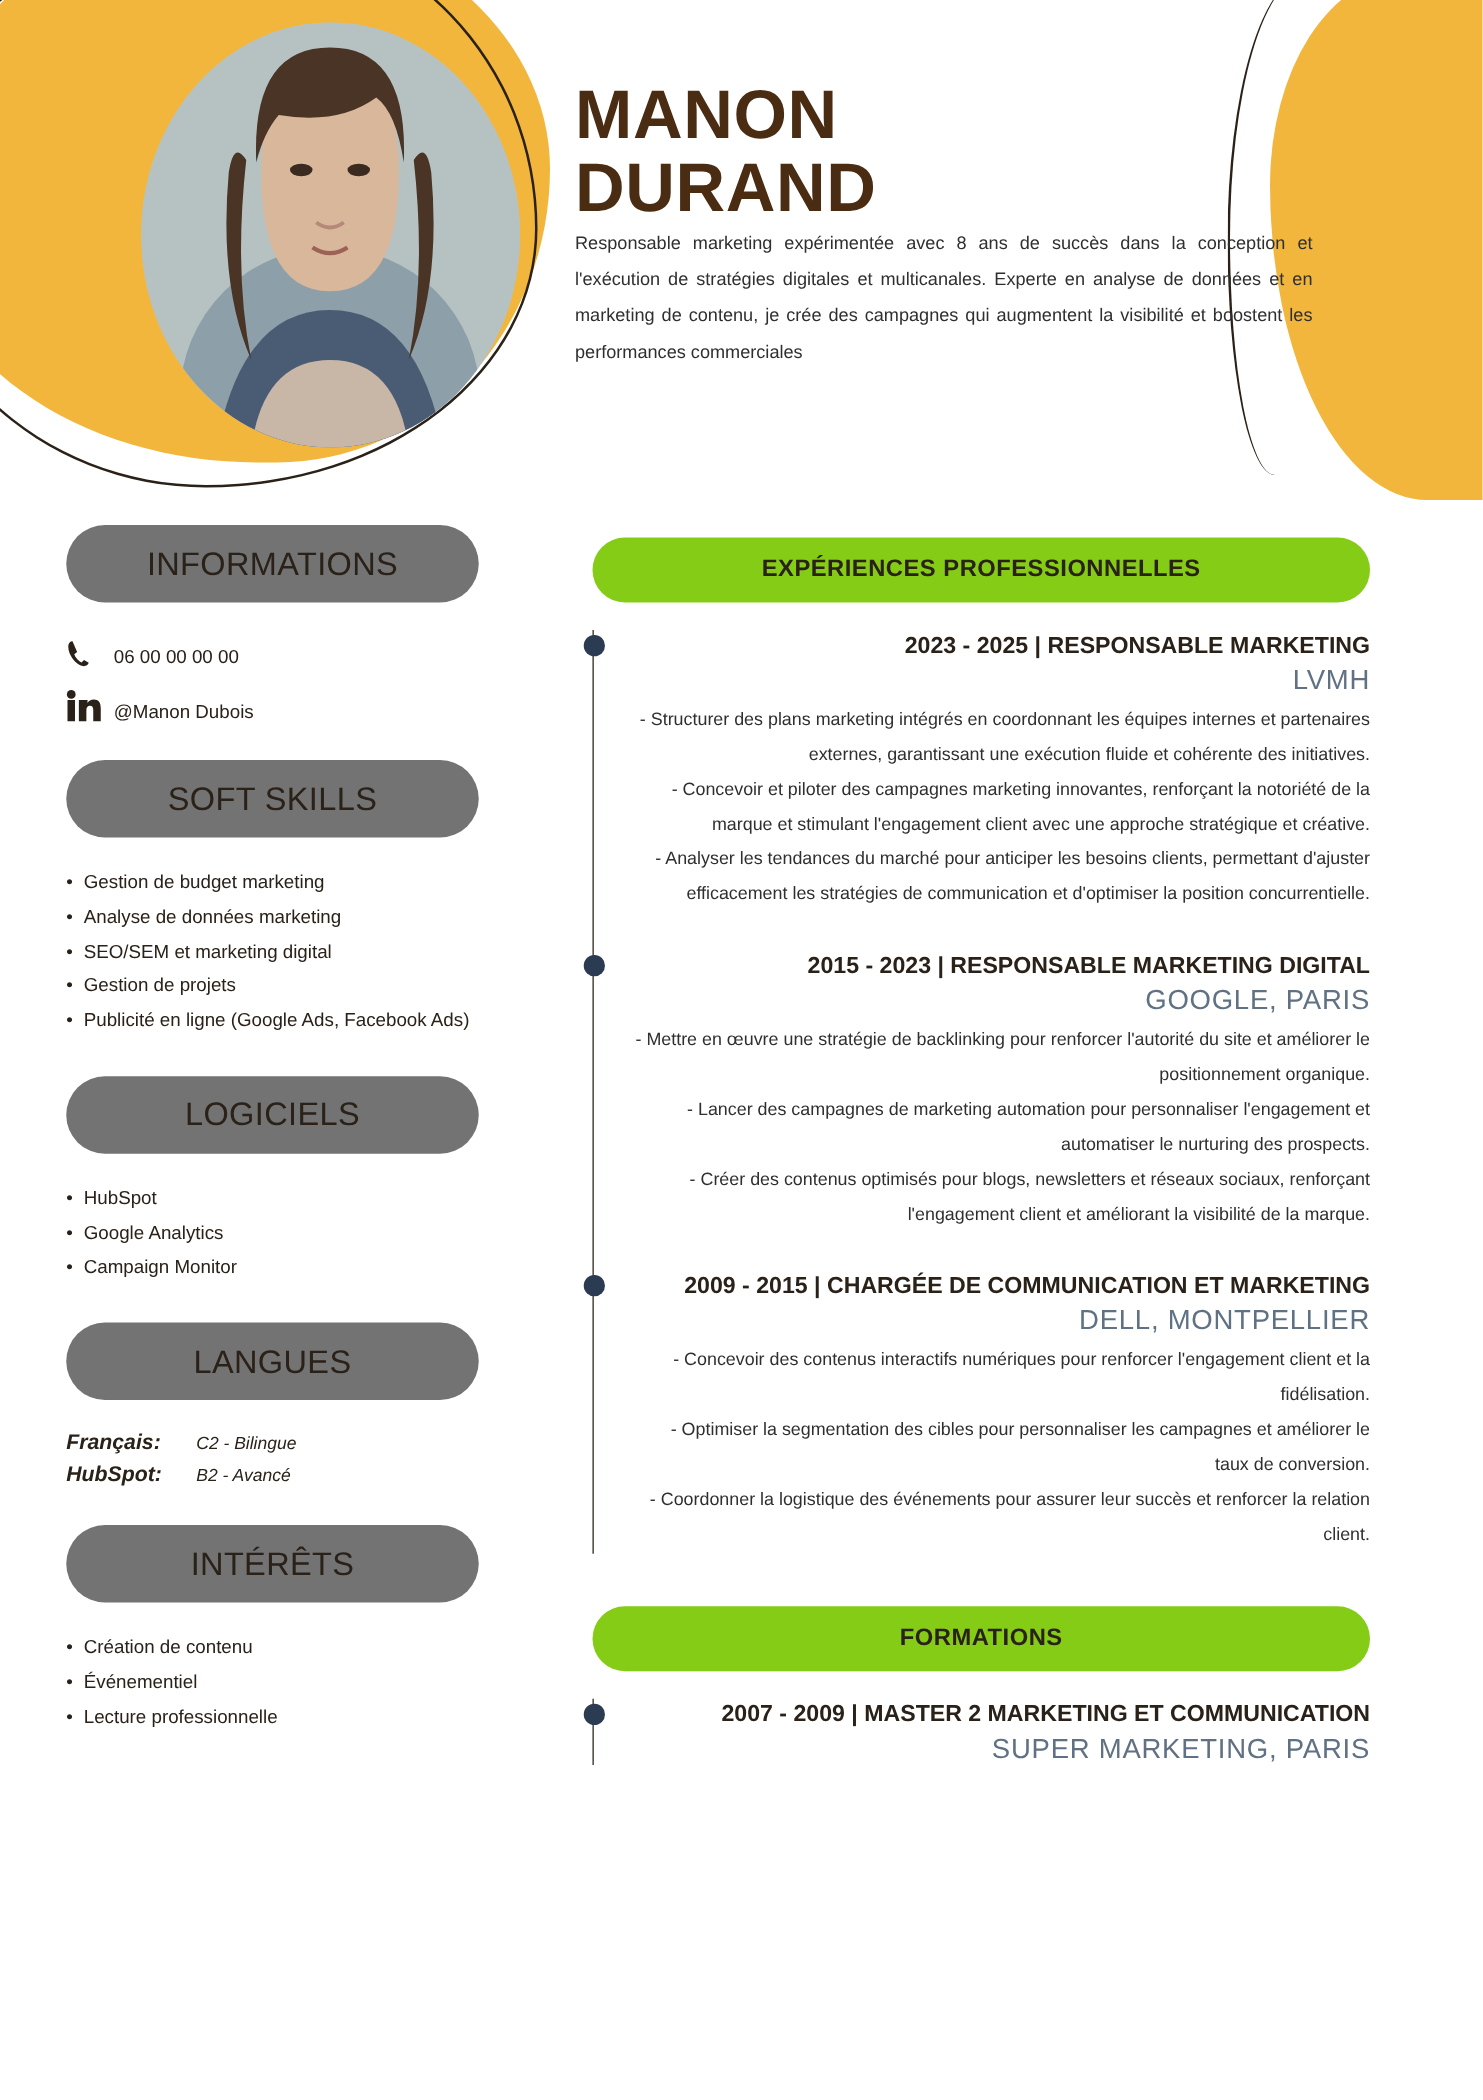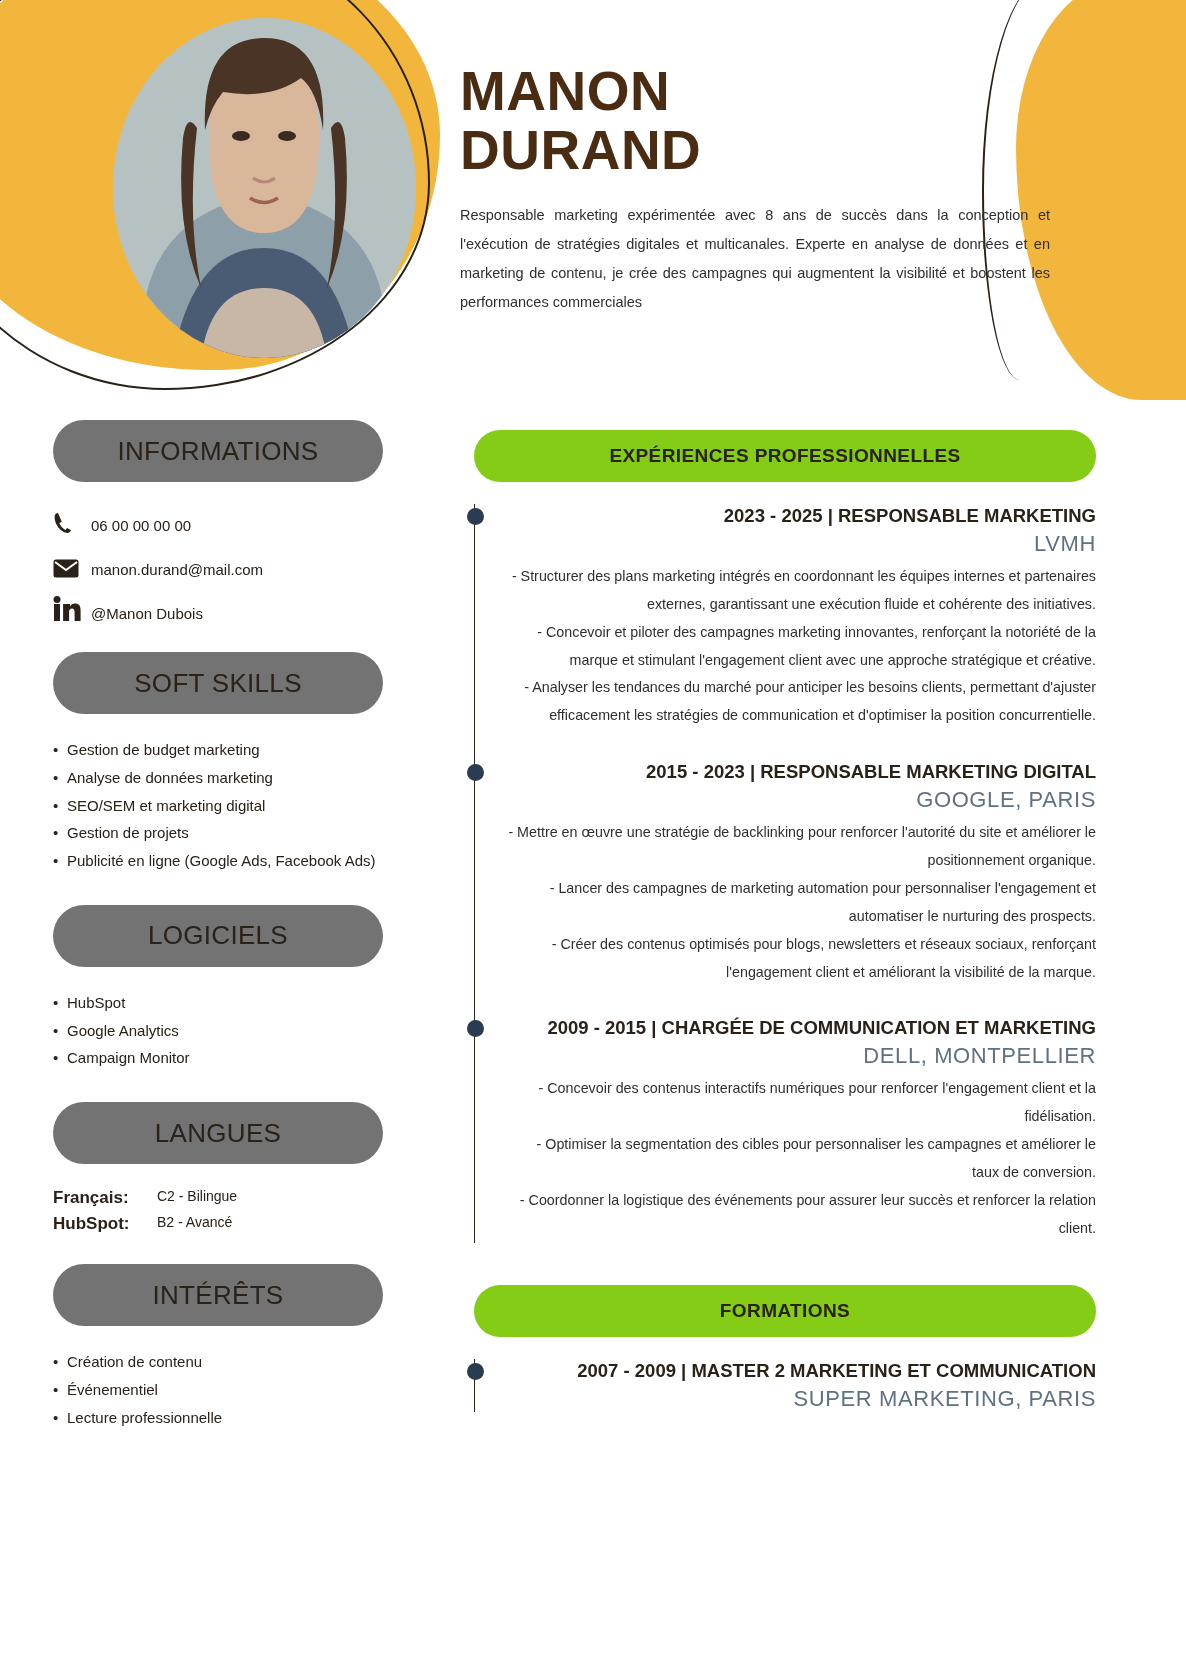--- a/index.html
+++ b/index.html
@@ -67,21 +67,20 @@
     z-index: 5;
   }
   .name {
     font-size: 55px;
     font-weight: bold;
     color: #4a2c12;
     line-height: 1.08;
     letter-spacing: 0.5px;
   }
   .summary {
-    margin-top: 20px;
     font-size: 14.5px;
     line-height: 2.0;
     color: #2f2f2f;
     text-align: justify;
     width: 590px;
   }
 
   
   .left-col {
     position: absolute;
@@ -129,22 +128,23 @@
   }
   .bullets li::before {
     content: "•";
     position: absolute;
     left: 0; top: 0;
   }
   .mt-block { margin-top: 30px; }
 
   .lang-row {
     display: flex;
-    align-items: flex-start;
+    align-items: center;
     margin-top: 6px;
+    font-style: italic;
   }
   .lang-name {
     font-size: 17px;
     font-weight: bold;
     color: #2a2118;
     min-width: 104px;
   }
   .lang-level { font-size: 14px; color: #2a2118; }
   .langs { margin-top: 24px; }
 
@@ -243,29 +243,20 @@
     <div class="contact-row">
       <span class="contact-ico">
         <svg width="20" height="22" viewBox="0 0 20 22">
             <path d="M5 1c-2 0-3.4 1.6-3.4 4.2 0 7.3 6.4 14.6 11.5 15.6 2.3.5 4.4-.8 4.9-2.6l-3.8-2.3-2 2c-2.6-1.4-4.9-4-5.8-6.6l2.3-1.8L5 1z" fill="#2a2118"></path>
           </svg>
       </span>
       <span class="contact-txt">06 00 00 00 00</span>
     </div>
     <div class="contact-row">
       <span class="contact-ico">
-        <svg width="26" height="19" viewBox="0 0 26 19">
-            <rect x="0.5" y="0.5" width="25" height="18" rx="2.5" fill="#2a2118"></rect>
-            <path d="M2 3l11 8 11-8" stroke="#fff" stroke-width="2" fill="none"></path>
-          </svg>
-      </span>
-      <span class="contact-txt">manon.durand@mail.com</span>
-    </div>
-    <div class="contact-row">
-      <span class="contact-ico">
         <svg width="28" height="26" viewBox="0 0 28 26">
             <rect x="1" y="8" width="6" height="17" fill="#2a2118"></rect>
             <circle cx="4" cy="3.5" r="3.5" fill="#2a2118"></circle>
             <path d="M11 8h6v2.4c1-1.7 2.7-2.8 5-2.8 4 0 5.6 2.5 5.6 7.2V25h-6v-9c0-2.2-.8-3.4-2.6-3.4-1.9 0-2.9 1.3-2.9 3.5V25h-6V8z" fill="#2a2118"></path>
           </svg>
       </span>
       <span class="contact-txt">@Manon Dubois</span>
     </div>
   </div>
 

